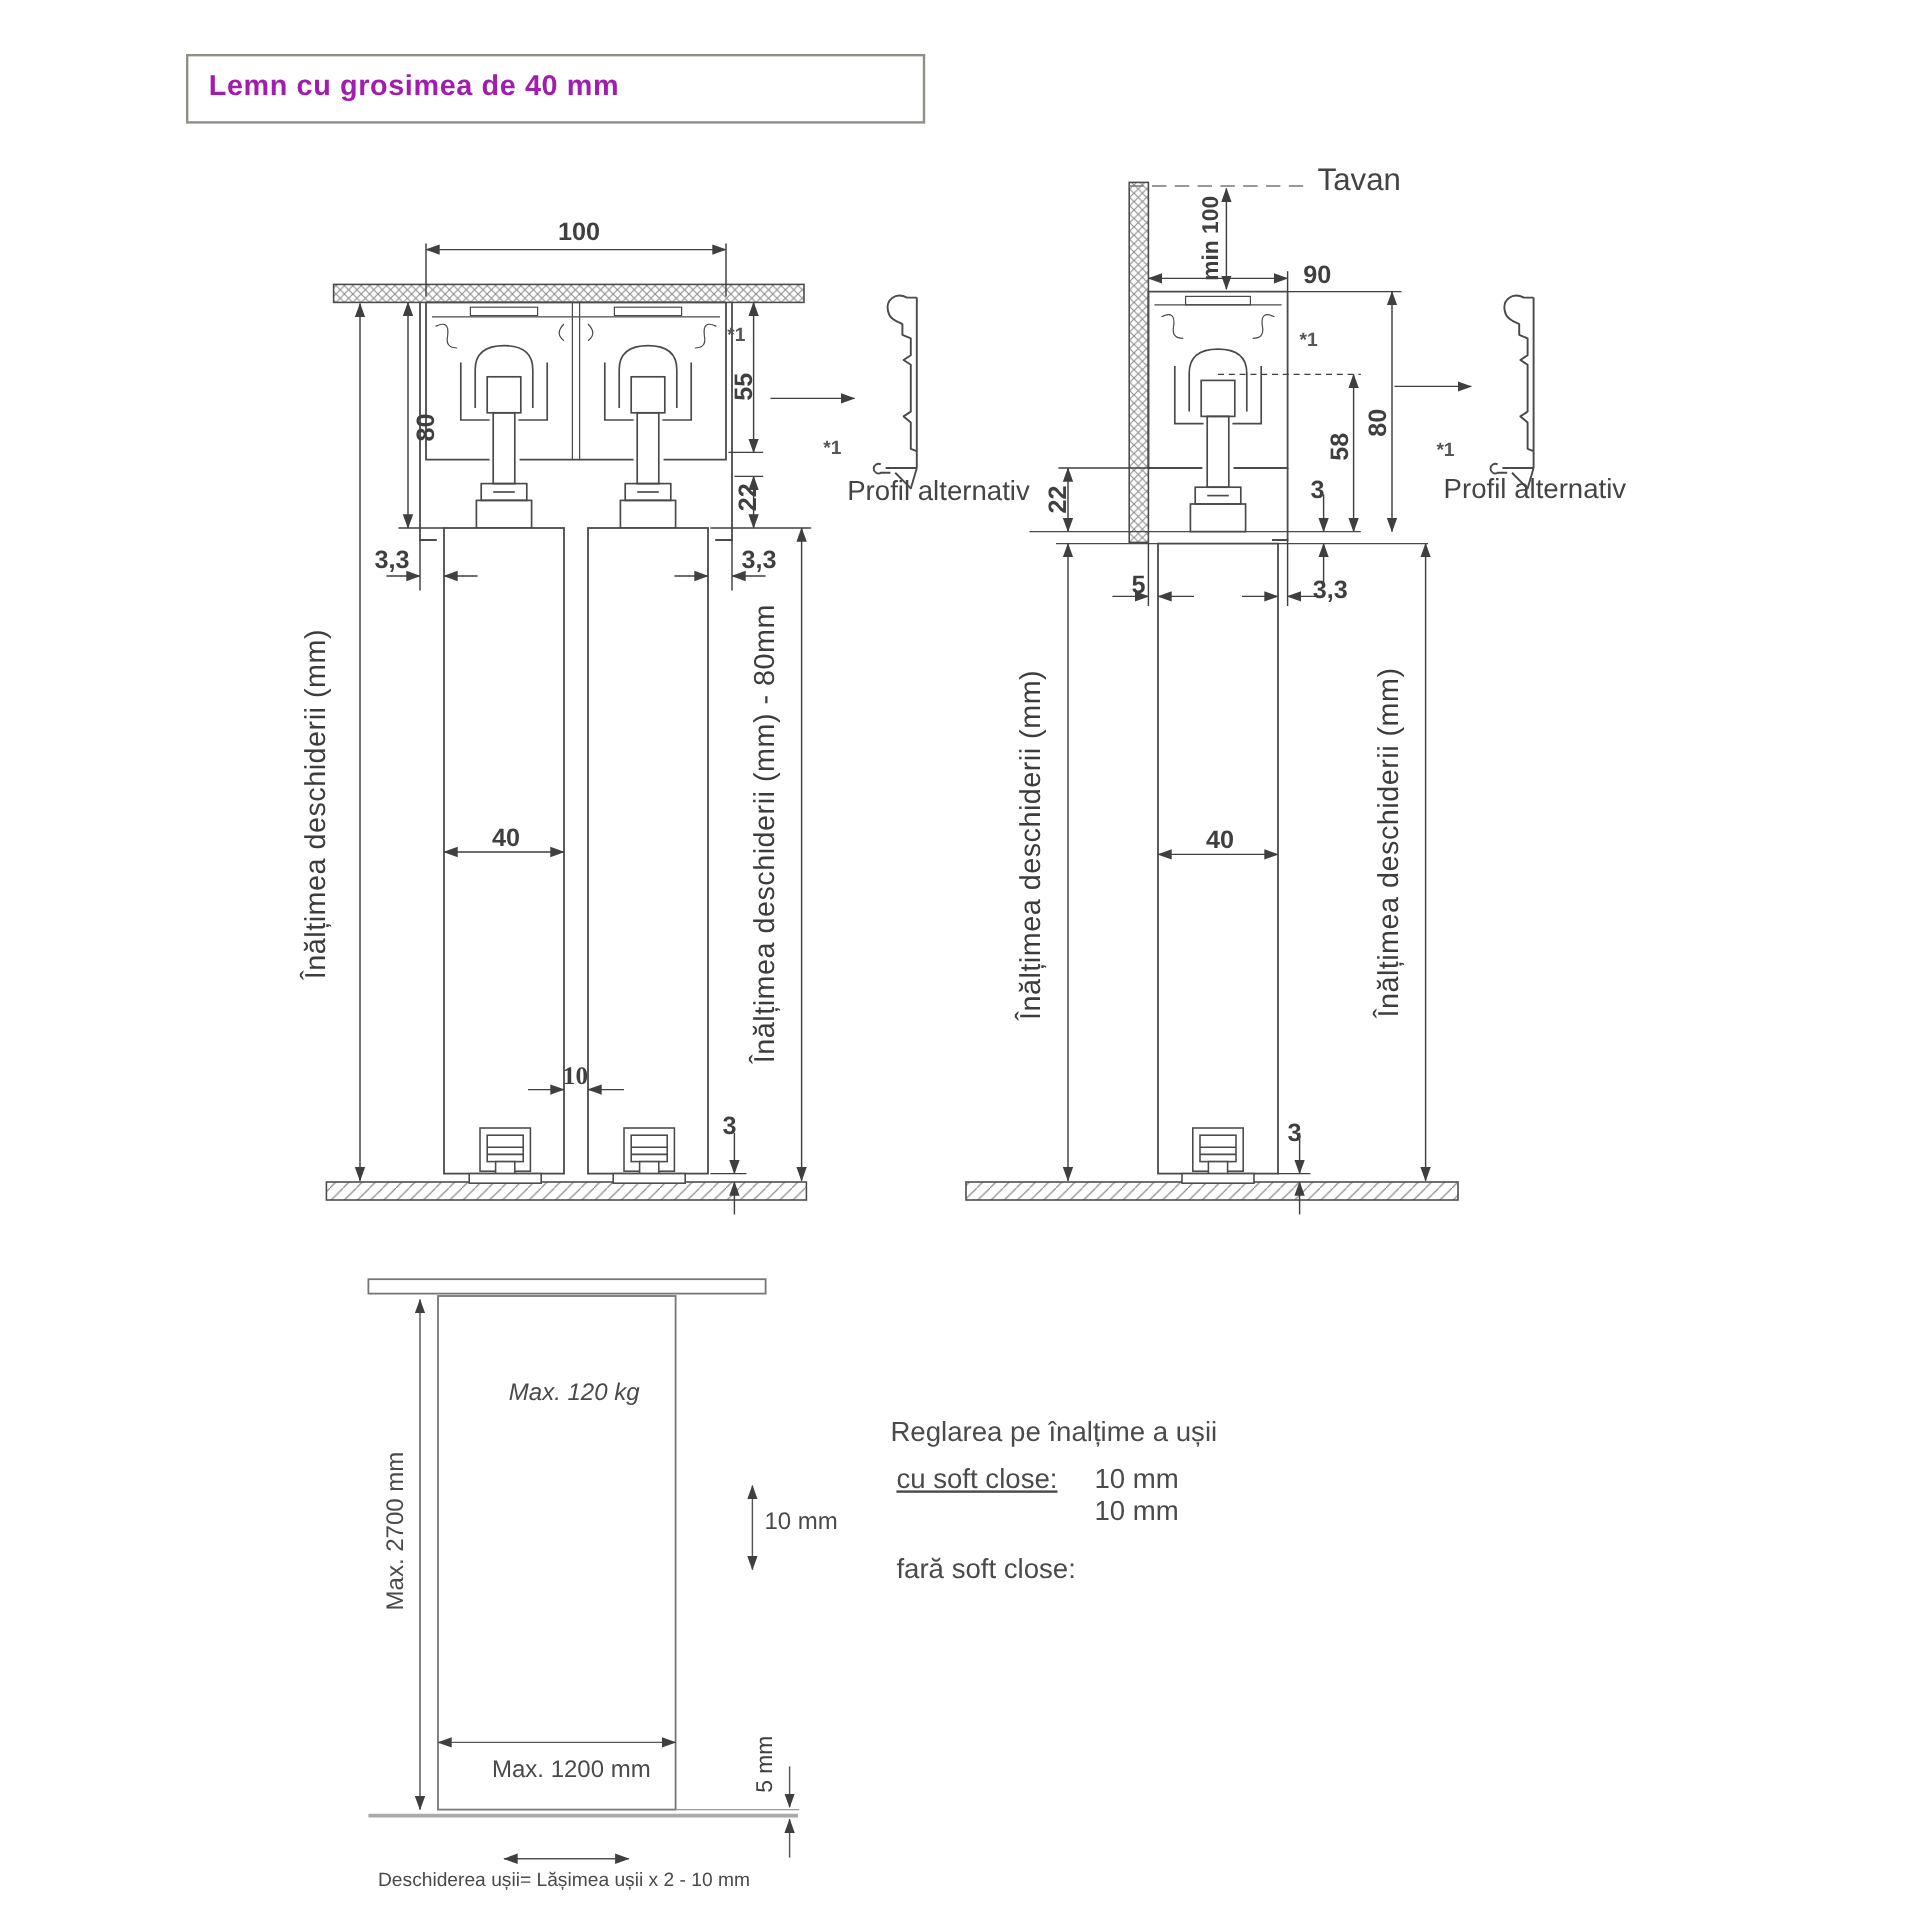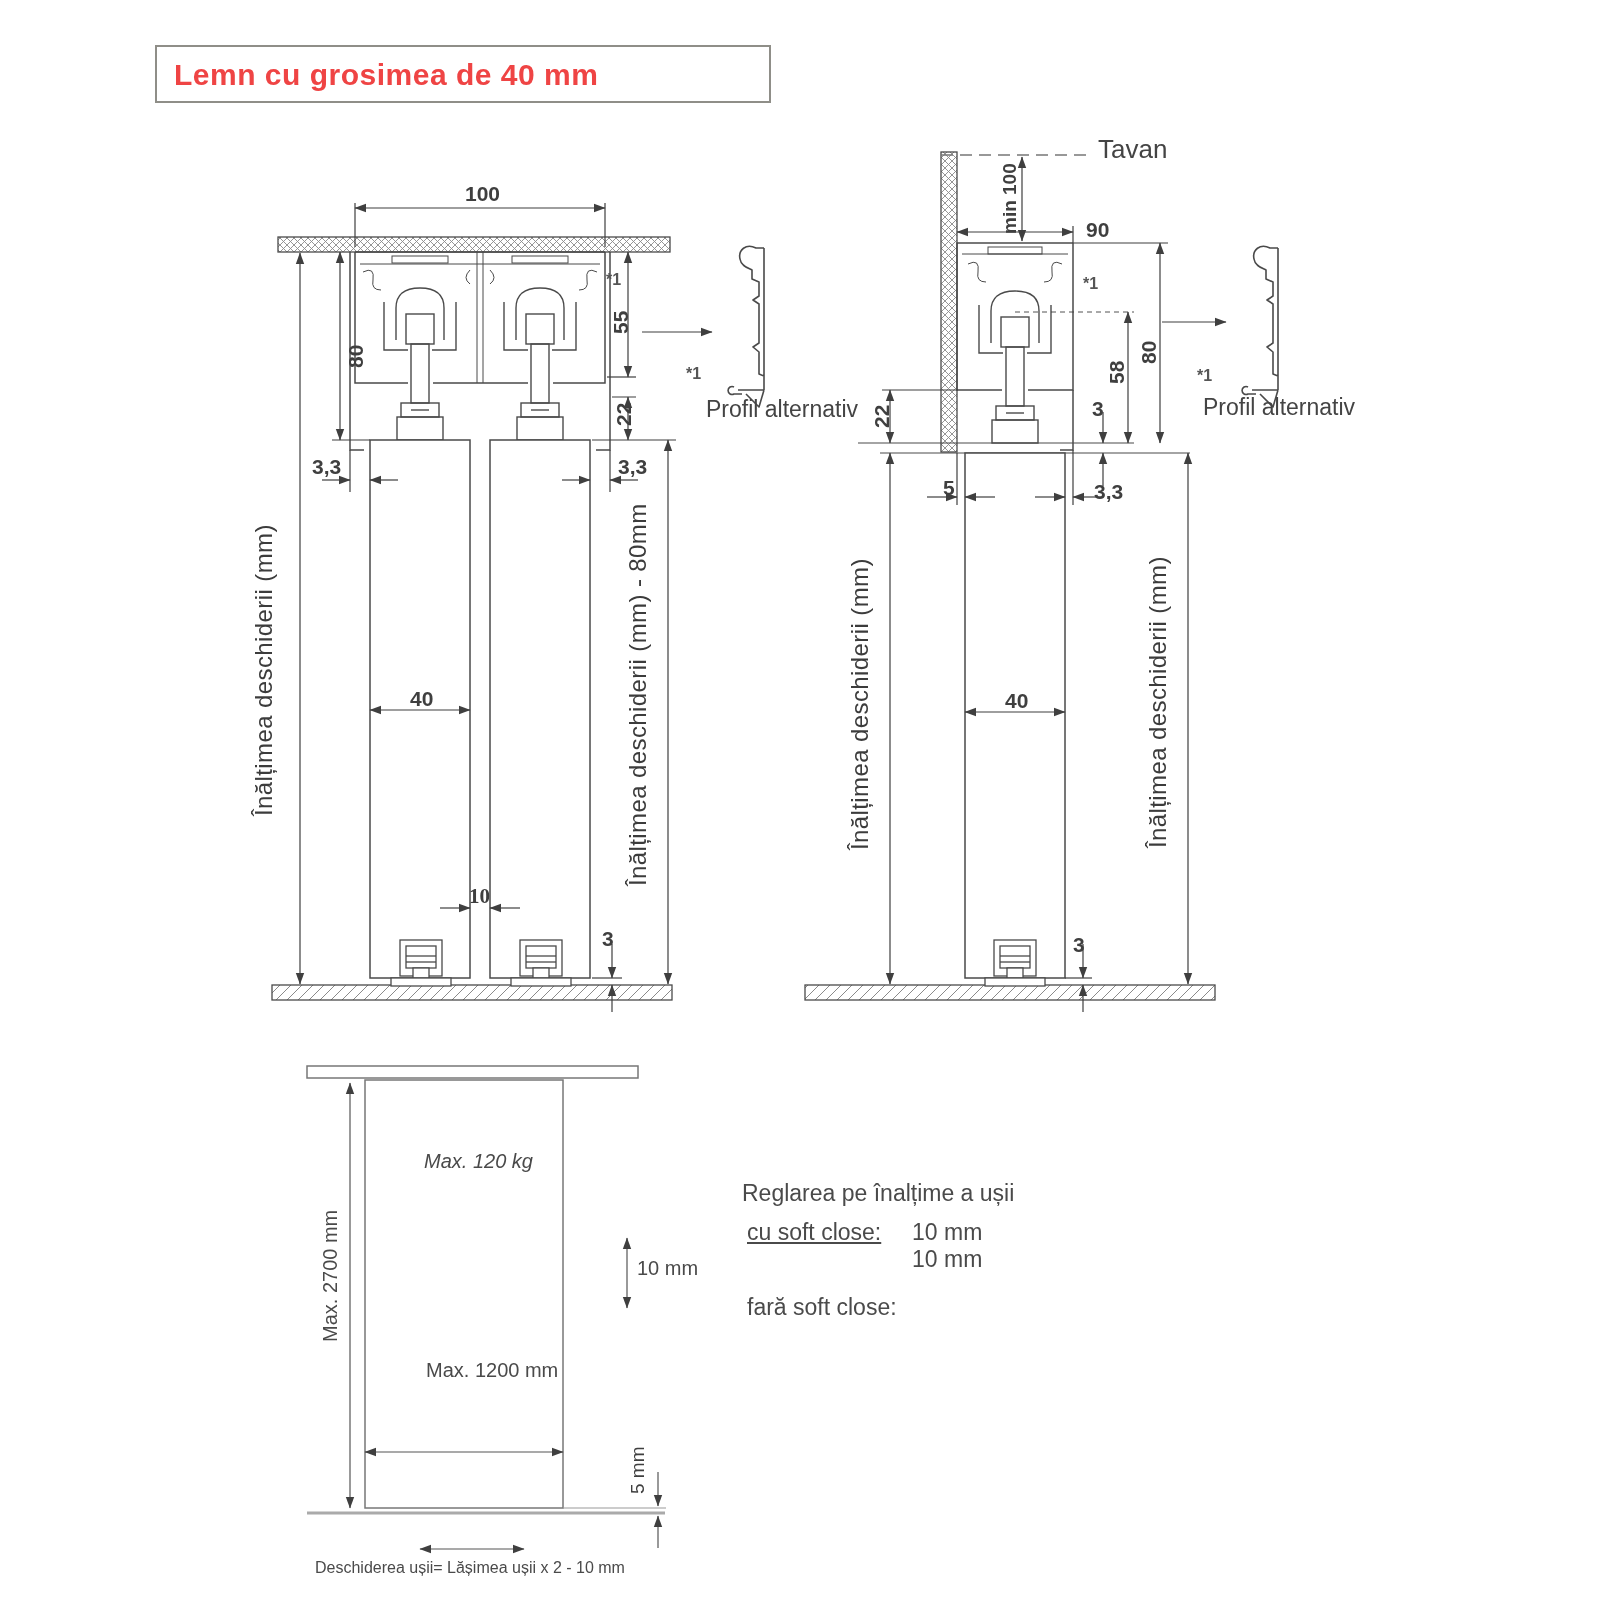--- a/index.html
+++ b/index.html
@@ -12,22 +12,22 @@
   .dim-sm{font-size:19px;font-weight:600;}
   .big{font-size:26px;font-weight:400;color:#444;text-align:right;}
   .cap{font-size:23px;font-weight:400;color:#444;}
   .open-lbl{font-size:24px;font-weight:400;color:#3c3c3c;letter-spacing:.4px;}
   .note{font-size:16px;font-weight:600;color:#555;}
   .small-lbl{font-size:20px;font-weight:400;color:#4a4a4a;}
   .formula{font-size:16px;font-weight:400;color:#4a4a4a;}
   .adj{font-size:23px;font-weight:400;color:#4a4a4a;}
   #title-box{position:absolute;left:155px;top:45px;width:612px;height:54px;
              border:2px solid #8f8e88;background:#fff;}
-  #title-text{position:absolute;left:17px;top:11px;font-size:30px;font-weight:700;
-              color:#ef4444;letter-spacing:.5px;white-space:nowrap;}
+  #title-text{position:absolute;left:17px;top:11px;font-size:24px;font-weight:700;
+              color:#a21caf;letter-spacing:.5px;white-space:nowrap;}
 </style>
 </head>
 <body>
 
 <div id="canvas">
 
 <svg id="drawing" width="1600" height="1600" viewBox="0 0 1600 1600">
   <defs>
     <pattern id="xh" width="7" height="7" patternUnits="userSpaceOnUse">
       <path d="M0,7 L7,0 M0,0 L7,7" stroke="#8a8a8a" stroke-width="0.9" fill="none"></path>
@@ -218,21 +218,21 @@
 <span class="lbl dim" style="left:1005px;top:690px;">40</span>
 <span class="lbl dim" style="left:1073px;top:934px;">3</span>
 <span class="lbl open-lbl rot" style="left:848px;top:850px;">Înălțimea deschiderii (mm)</span>
 <span class="lbl open-lbl rot" style="left:1146px;top:848px;">Înălțimea deschiderii (mm)</span>
 <span class="lbl note" style="left:1197px;top:368px;">*1</span>
 <span class="lbl cap" style="left:1203px;top:396px;">Profil alternativ</span>
 
 <span class="lbl small-lbl" style="left:424px;top:1151px;font-style:italic;">Max. 120 kg</span>
 <span class="lbl small-lbl rot" style="left:320px;top:1342px;">Max. 2700 mm</span>
 <span class="lbl small-lbl" style="left:637px;top:1258px;">10 mm</span>
-<span class="lbl small-lbl" style="left:410px;top:1360px;margin-left:16px;">Max. 1200 mm</span>
+<span class="lbl small-lbl" style="left:410px;top:1465px;">Max. 1200 mm</span>
 <span class="lbl dim-sm rot" style="left:628px;top:1494px;font-weight:400;">5 mm</span>
 <span class="lbl formula" style="left:315px;top:1560px;">Deschiderea ușii= Lășimea ușii x 2 - 10 mm</span>
 
 <span class="lbl adj" style="left:742px;top:1182px;">Reglarea pe înalțime a ușii</span>
 <span class="lbl adj" style="left:747px;top:1221px;text-decoration:underline;">cu soft close:</span>
 <span class="lbl adj" style="left:912px;top:1221px;">10 mm</span>
 <span class="lbl adj" style="left:747px;top:1296px;">fară soft close:</span>
 <span class="lbl adj" style="left:912px;top:1248px;">10 mm</span>
 
 </div>

